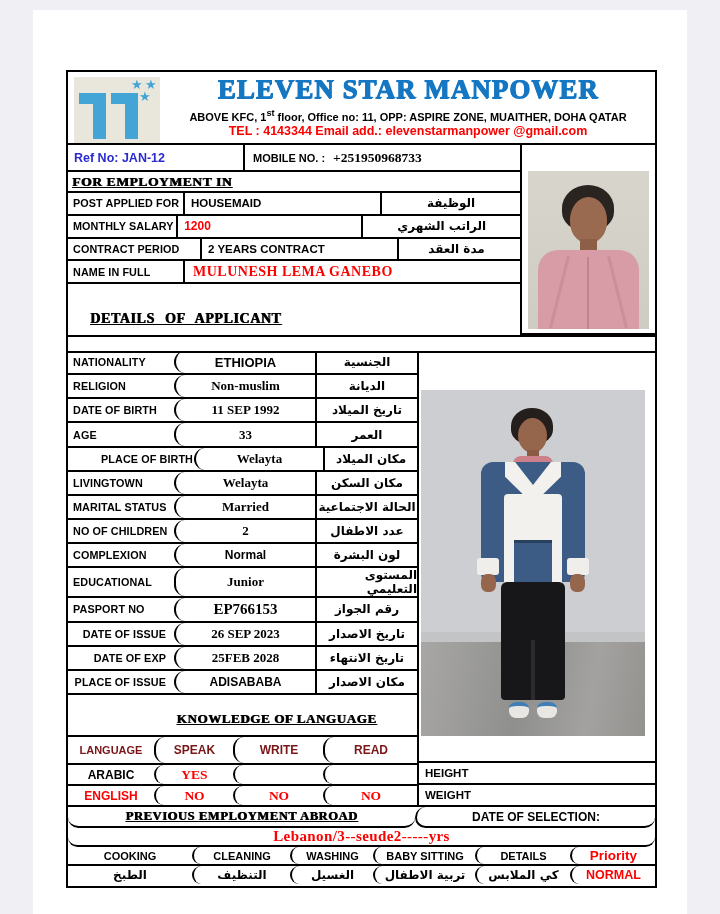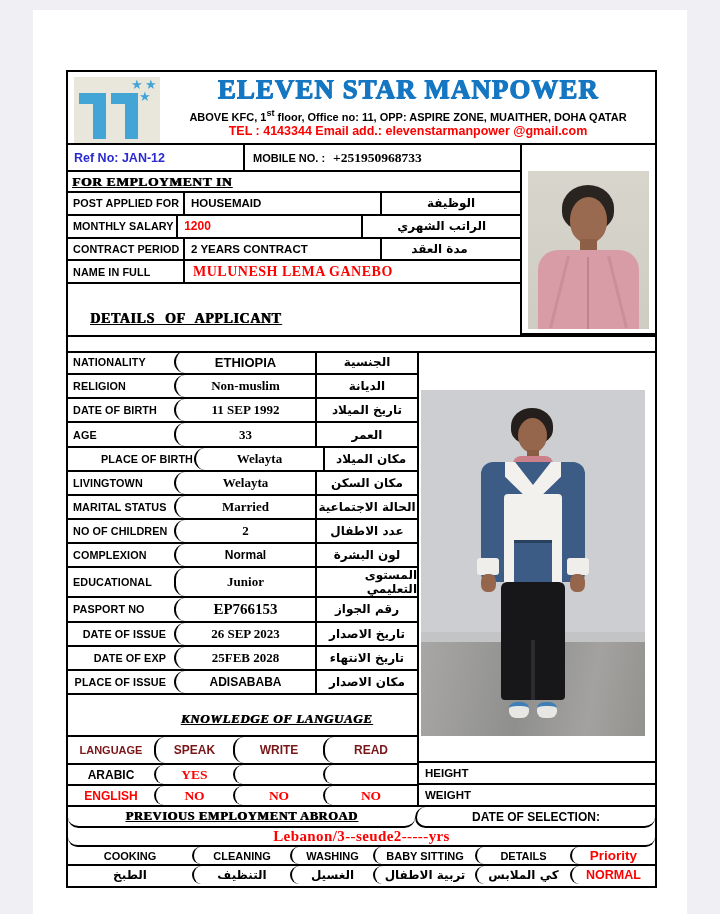--- a/index.html
+++ b/index.html
@@ -138,21 +138,21 @@
         <div class="lbl" style="width:115px;">POST APPLIED FOR</div>
         <div class="bl v-sans" style="width:197px;padding-left:6px;font-size:11.5px;">HOUSEMAID</div>
         <div class="bl ar" style="width:140px;">الوظيفة</div>
       </div>
       <div class="row bb">
         <div class="lbl" style="width:115px;">MONTHLY SALARY</div>
         <div class="bl v-sans red" style="width:197px;padding-left:6px;">1200</div>
         <div class="bl ar" style="width:169px;">الراتب الشهري</div>
       </div>
       <div class="row bb">
-        <div class="lbl" style="width:115px;">CONTRACT PERIOD</div>
+        <div class="lbl" style="width:132px;">CONTRACT PERIOD</div>
         <div class="bl v-sans" style="width:197px;padding-left:6px;font-size:11.5px;">2 YEARS CONTRACT</div>
         <div class="bl ar" style="width:117px;">مدة العقد</div>
       </div>
       <div class="row bb">
         <div class="lbl" style="width:115px;">NAME IN FULL</div>
         <div class="bl v-serif red" style="width:337px;padding-left:8px;font-size:14px;letter-spacing:.5px;">MULUNESH LEMA GANEBO</div>
       </div>
     </div>
 
     <div class="abs" style="left:22px;top:164px;">
@@ -249,21 +249,21 @@
         <div class="cuffR"></div>
         <div class="handL"></div>
         <div class="handR"></div>
         <div class="pants"></div>
         <div class="legsplit"></div>
         <div class="sanL"></div>
         <div class="sanR"></div>
       </div>
     </div>
 
-    <div class="abs ctr" style="left:0;top:564px;width:417px;text-align:center;font-style:italic;">
+    <div class="abs ctr" style="left:0;top:564px;width:417px;text-align:center;">
       <span class="fancy" style="font-size:13px;">KNOWLEDGE OF LANGUAGE</span>
     </div>
 
     <div class="tbl bt" style="left:0;top:590px;width:349px;height:72px;">
       <div class="row bb" style="flex:0 0 28px;">
         <div class="ctr lang-h maroon" style="width:86px;font-size:11px;">LANGUAGE</div>
         <div class="bl ctr lang-h maroon" style="width:79px;">SPEAK</div>
         <div class="bl ctr lang-h maroon" style="width:90px;">WRITE</div>
         <div class="bl ctr lang-h maroon" style="width:94px;">READ</div>
       </div>

